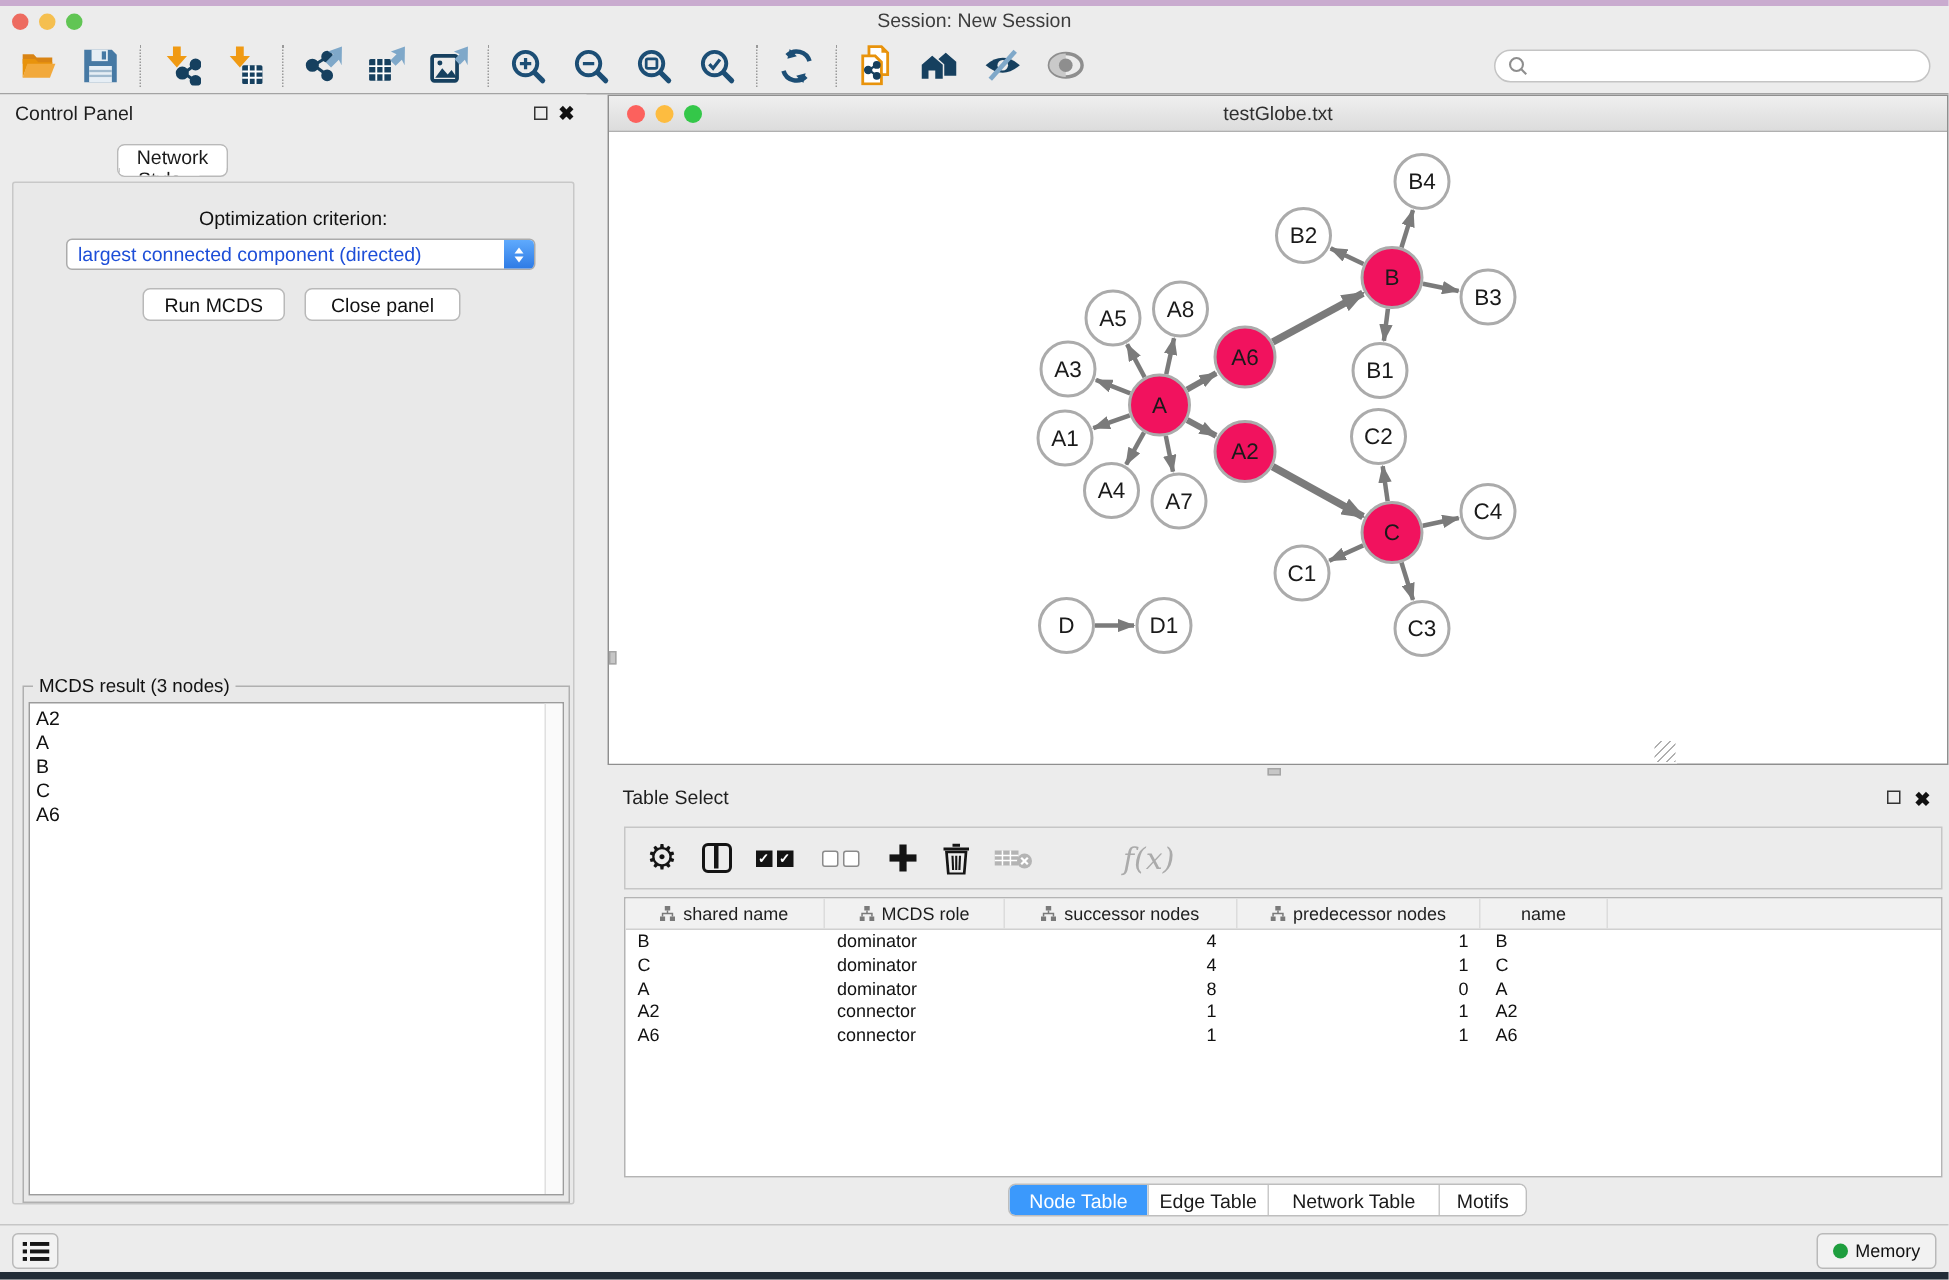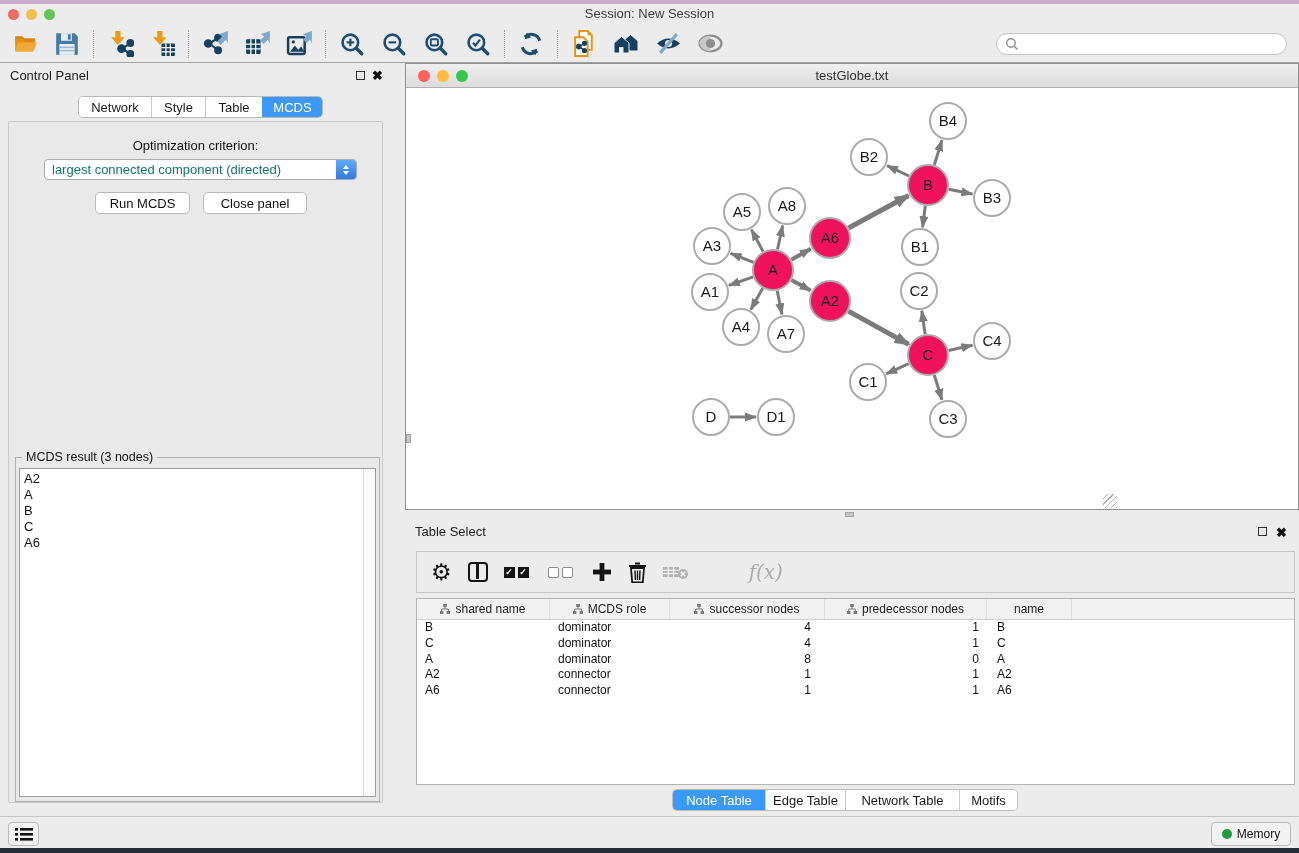--- a/index.html
+++ b/index.html
@@ -23,29 +23,29 @@
   #search-field input { border:none; outline:none; width:250px; font-size:12px; background:transparent; margin-left:4px; }
 
   
   #control-panel { position:absolute; left:0; top:63px; width:391px; height:743px; background:#ECECEC; }
   .panel-header { position:relative; height:26px; line-height:26px; font-size:13px; color:#1E1E1E; padding-left:10px; }
   .float-ic { position:absolute; top:8px; width:9px; height:9px; border:1.5px solid #333; background:transparent; }
   .close-ic { position:absolute; top:4px; font-size:13px; font-weight:bold; color:#111; line-height:17px; }
   #control-panel .float-ic { right:26px; }
   #control-panel .close-ic { right:8px; }
 
-  #cp-tabs { position:absolute; left:78px; top:33px; height:22px; display:flex; border:1px solid #B9B9B9; border-radius:5px; overflow:hidden; background:#fff; }
+  #cp-tabs { position:absolute; left:78px; top:33px; height:22px; display:flex; border:1px solid #B9B9B9; border-radius:5px; overflow:hidden; background:#fff;flex-direction:column; }
   .seg { height:100%; display:flex; align-items:center; justify-content:center; font-size:13px; color:#1A1A1A; background:#fff; border-left:1px solid #C9C9C9; }
   .seg:first-child { border-left:none; }
   .seg.sel { background:#3B99FC; color:#fff; border-left-color:#3B99FC; }
 
   #cp-content { position:absolute; left:8px; top:58px; width:375px; height:682px; background:#E9E9E9; border:1px solid #C8C8C8; border-radius:2px; }
   #opt-label { position:absolute; left:0; top:16px; width:100%; text-align:center; font-size:13px; color:#111; }
   #criterion { position:absolute; left:35px; top:37px; width:313px; height:21px; background:#fff; border:1px solid #ABABAB; border-radius:4px; display:flex; align-items:center; }
-  #criterion .val { flex:1; font-size:13px; color:#0f766e; padding-left:7px; white-space:nowrap; overflow:hidden; }
+  #criterion .val { flex:1; font-size:13px; color:#1d4ed8; padding-left:7px; white-space:nowrap; overflow:hidden; }
   #criterion .stepper { width:20px; height:100%; background:linear-gradient(#5FAAFD,#2E7BE5); border-radius:0 3px 3px 0; display:flex; flex-direction:column; align-items:center; justify-content:center; gap:2px; }
   .chev-up { width:0; height:0; border-left:3.5px solid transparent; border-right:3.5px solid transparent; border-bottom:4.5px solid #fff; }
   .chev-dn { width:0; height:0; border-left:3.5px solid transparent; border-right:3.5px solid transparent; border-top:4.5px solid #fff; }
   .pushbtn { position:absolute; top:70px; height:22px; background:#fff; border:1px solid #B9B9B9; border-radius:5px; font-size:13px; color:#111; display:flex; align-items:center; justify-content:center; font-family:"Liberation Sans",sans-serif; }
   #run-btn { left:86px; width:95px; }
   #closep-btn { left:194px; width:104px; }
 
   #result-group { position:absolute; left:6px; top:335px; width:365px; height:345px; border:1px solid #B0B0B0; }
   #result-legend { position:absolute; left:6px; top:-8px; background:#E9E9E9; padding:0 4px; font-size:12.5px; color:#111; }
   #result-list { position:absolute; left:3px; top:10px; width:357px; height:329px; background:#fff; border:1px solid #9C9C9C; overflow:hidden; }

